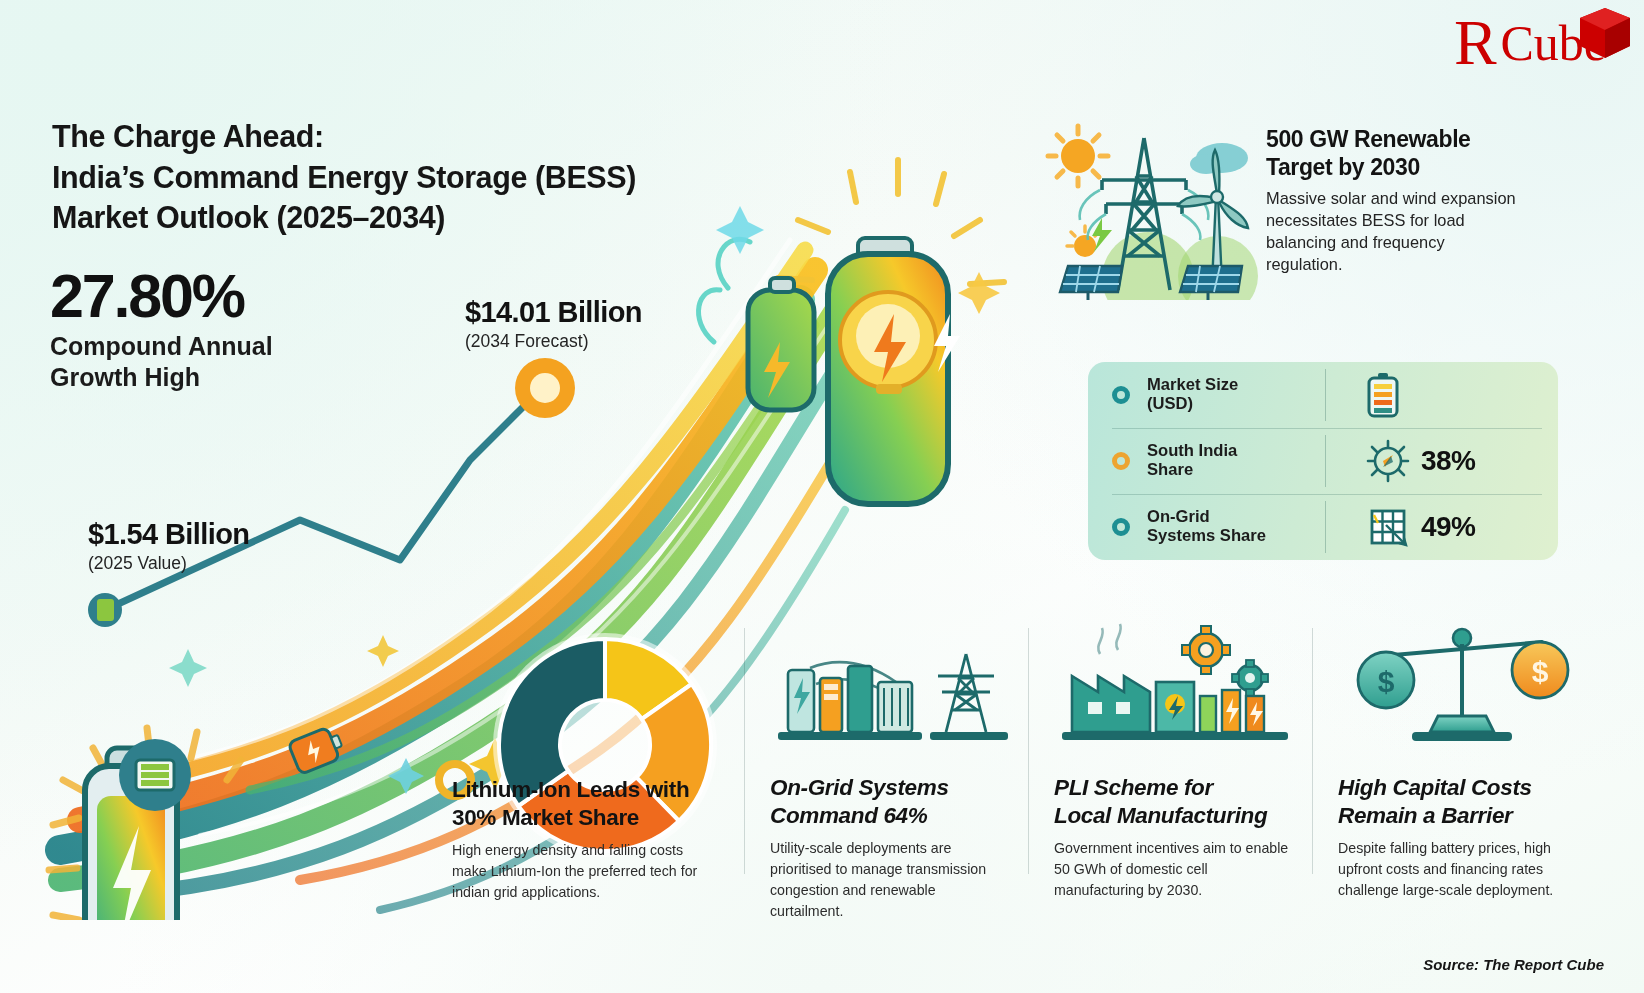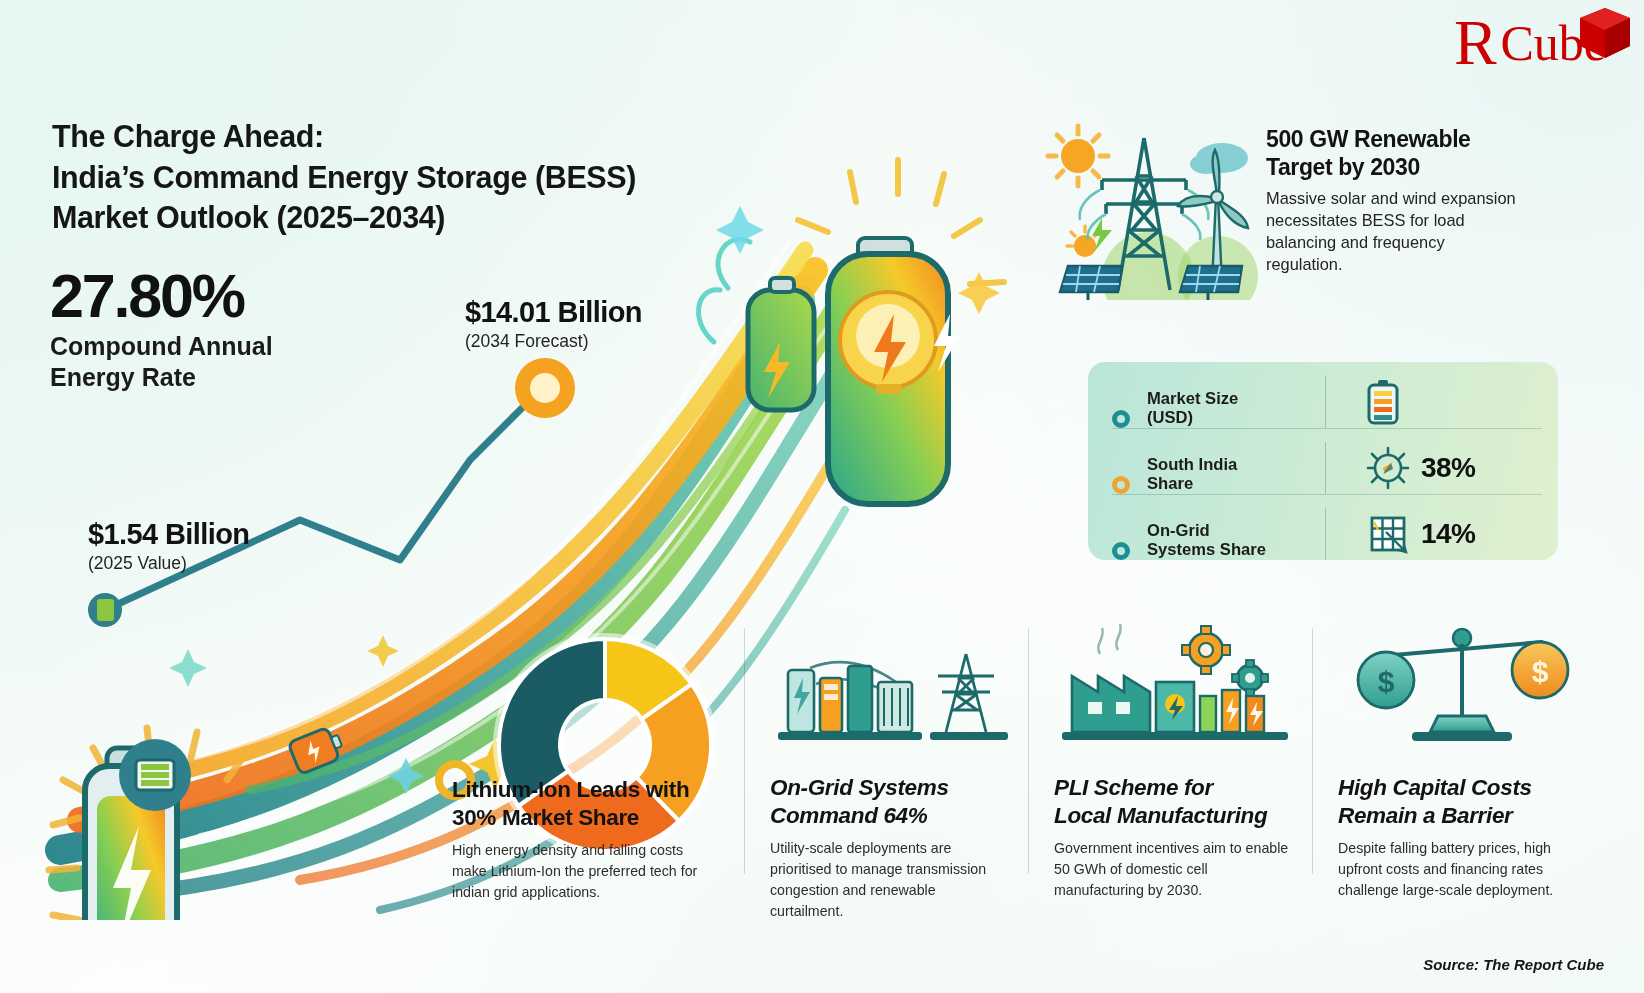--- a/index.html
+++ b/index.html
@@ -55,21 +55,21 @@
   #renew{position:absolute;left:1266px;top:126px;width:258px;}
   #renew .t{font-size:23px;font-weight:bold;line-height:1.2;color:#131313;letter-spacing:-.4px;}
   #renew .b{font-size:16.4px;line-height:1.33;color:#232323;margin-top:7px;}
   #renew-art{position:absolute;left:1040px;top:118px;width:222px;height:182px;}
   
   #stats{
     position:absolute;left:1088px;top:362px;width:470px;height:198px;
     border-radius:17px;
     background:linear-gradient(105deg,#b9e6da 0%,#cdebd4 48%,#dff0cf 100%);
   }
-  #stats .row{display:flex;align-items:flex-end;height:66px;box-sizing:border-box;padding:0 6px 0 24px;position:relative;}
+  #stats .row{display:flex;align-items:center;height:66px;box-sizing:border-box;padding:0 6px 0 24px;position:relative;}
   #stats .row+.row::before{
     content:"";position:absolute;left:24px;right:16px;top:0;height:1px;background:rgba(30,90,80,.22);
   }
   #stats .dot{width:18px;height:18px;border-radius:50%;border:5px solid #1d8f93;box-sizing:border-box;flex:0 0 auto;}
   #stats .dot.amber{border-color:#eda430;}
   #stats .label{font-size:16.6px;font-weight:bold;line-height:1.14;color:#1c1c1c;margin-left:17px;width:168px;}
   #stats .vcell{
     display:flex;align-items:center;gap:11px;margin-left:10px;padding-left:40px;
     border-left:1px solid rgba(30,90,80,.28);height:52px;
   }
@@ -104,21 +104,21 @@
   <div id="headline">
     <span class="l">The Charge Ahead:</span>
     <span class="l">India’s Command Energy Storage (BESS)</span>
     <span class="l">Market Outlook (2025–2034)</span>
   </div>
 
   <div id="cagr">
     <div class="big">27.80%</div>
     <div class="sub">
       <span>Compound Annual</span><br>
-      <span>Energy Rate</span>
+      <span>Growth High</span>
     </div>
   </div>
 
   <svg id="art" viewBox="0 0 1010 830">
     <defs>
       <linearGradient id="gTeal" x1="0" y1="1" x2="1" y2="0">
         <stop offset="0" stop-color="#1f7f86"></stop>
           <stop offset="1" stop-color="#6ecfb4"></stop>
       </linearGradient>
       <linearGradient id="gGreen" x1="0" y1="1" x2="1" y2="0">
@@ -399,21 +399,21 @@
       <span class="vcell">
         <svg width="44" height="44" viewBox="0 0 44 44">
           <rect x="6" y="6" width="32" height="32" fill="#fff" stroke="#1d6a6a" stroke-width="2.8"></rect>
           <g stroke="#1d6a6a" stroke-width="2.4">
             <path d="M16.5,6 L16.5,38 M27,6 L27,38 M6,16.5 L38,16.5 M6,27 L38,27"></path>
           </g>
           <path d="M8,10 L12,18" stroke="#f5c518" stroke-width="2.4"></path>
           <path d="M20,20 L40,40" stroke="#1d6a6a" stroke-width="2.4"></path>
           <path d="M33,38 L40,40 L38,33" fill="none" stroke="#1d6a6a" stroke-width="2.4"></path>
         </svg>
-        <span class="vnum">14%</span>
+        <span class="vnum">49%</span>
       </span>
     </div>
   </div>
 
   <div id="cards">
 
     <div class="card">
       <svg class="ill" viewBox="0 0 250 148">
         <g stroke="#1d6a6a" stroke-width="2.6" fill="none" opacity=".8">
           <path d="M40,48 C70,36 100,44 126,62"></path>

